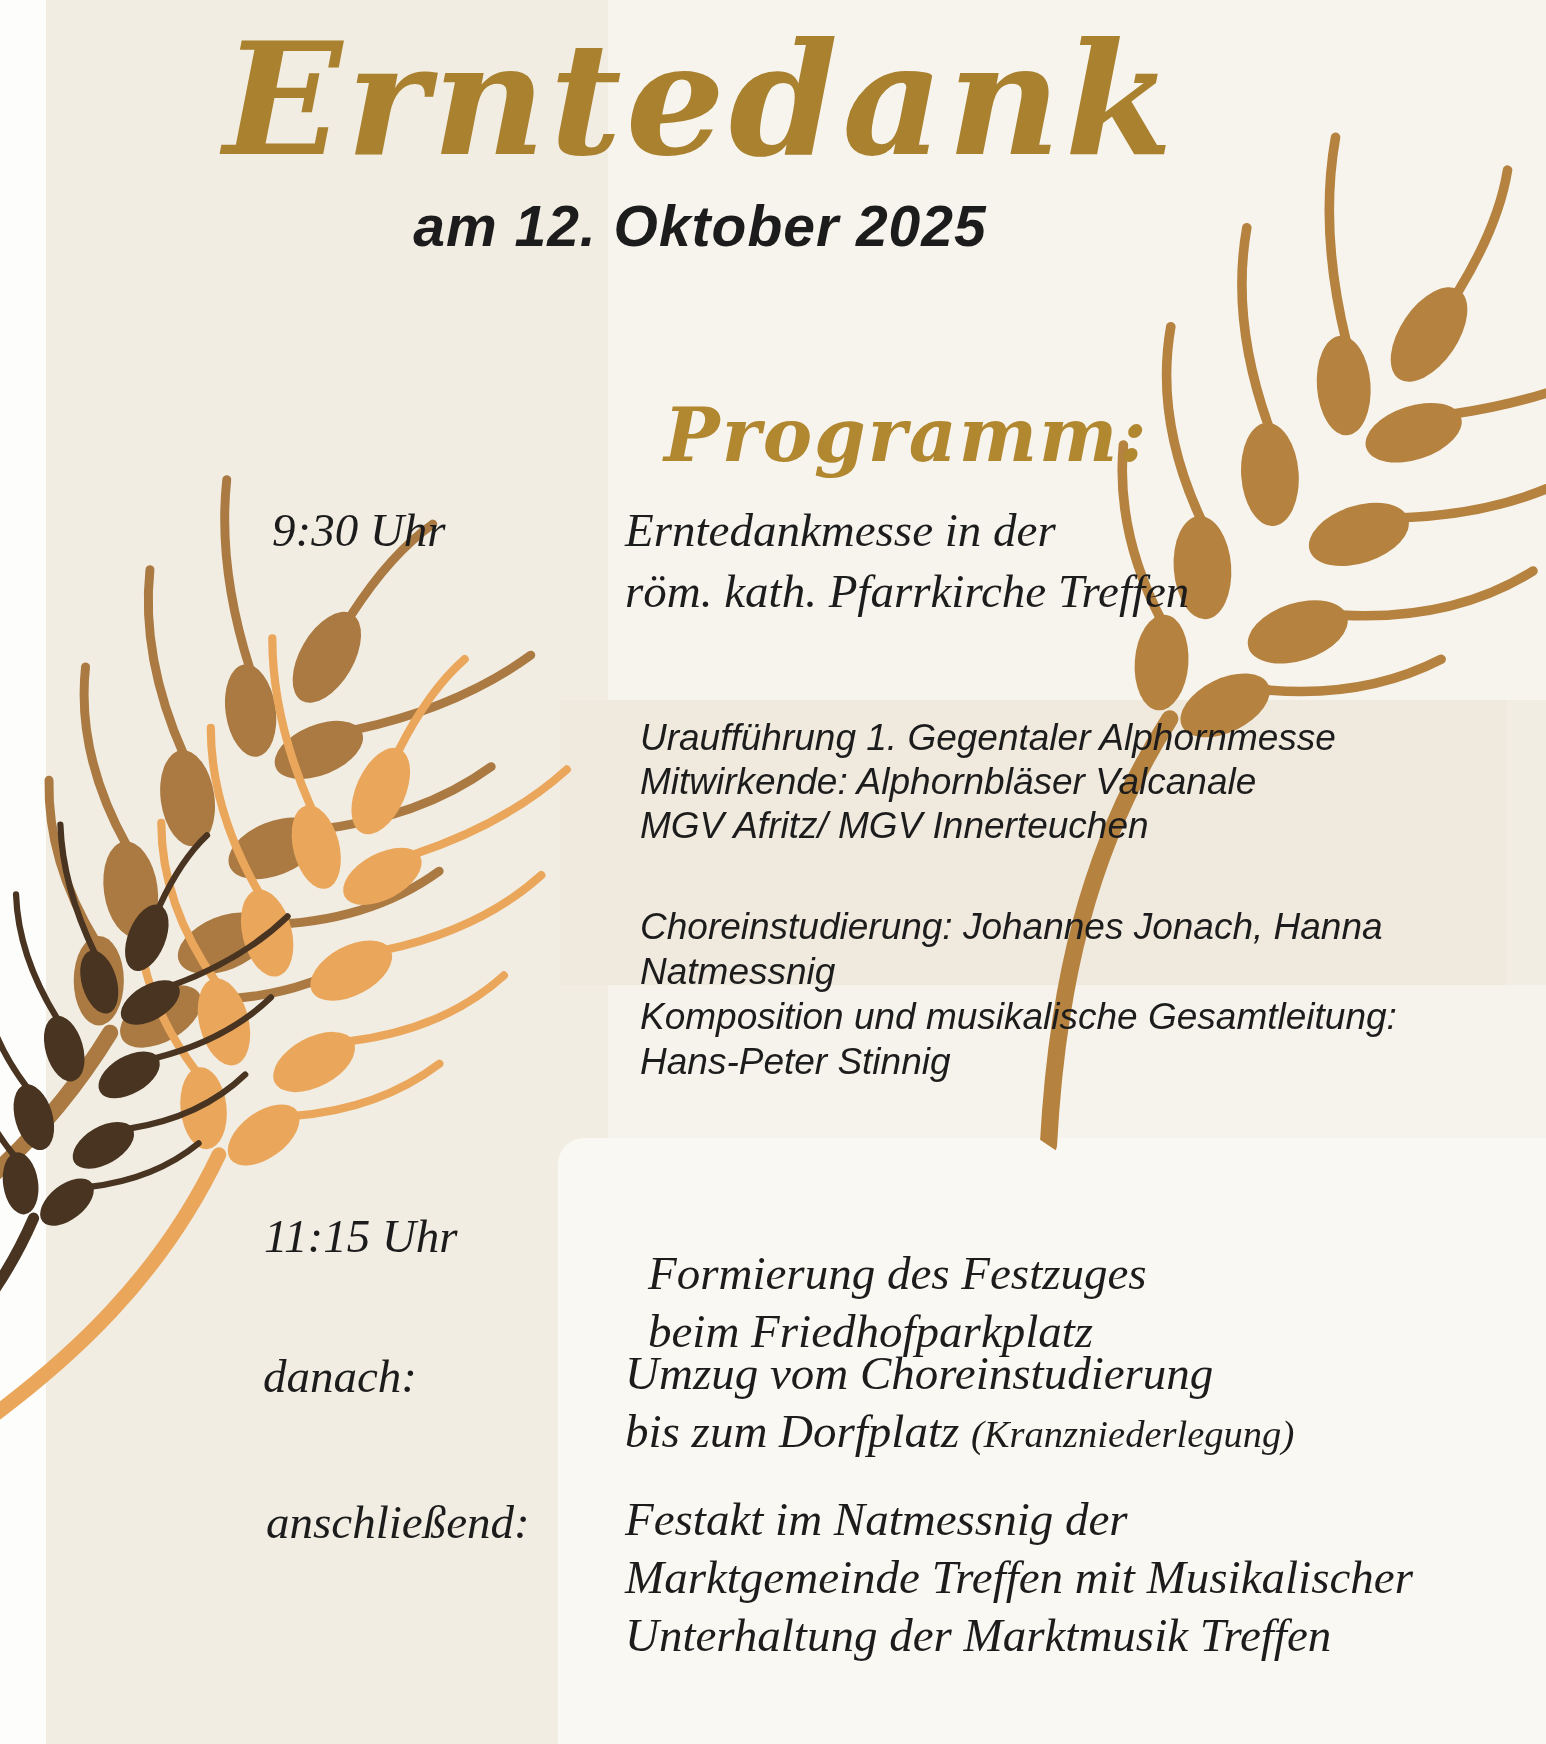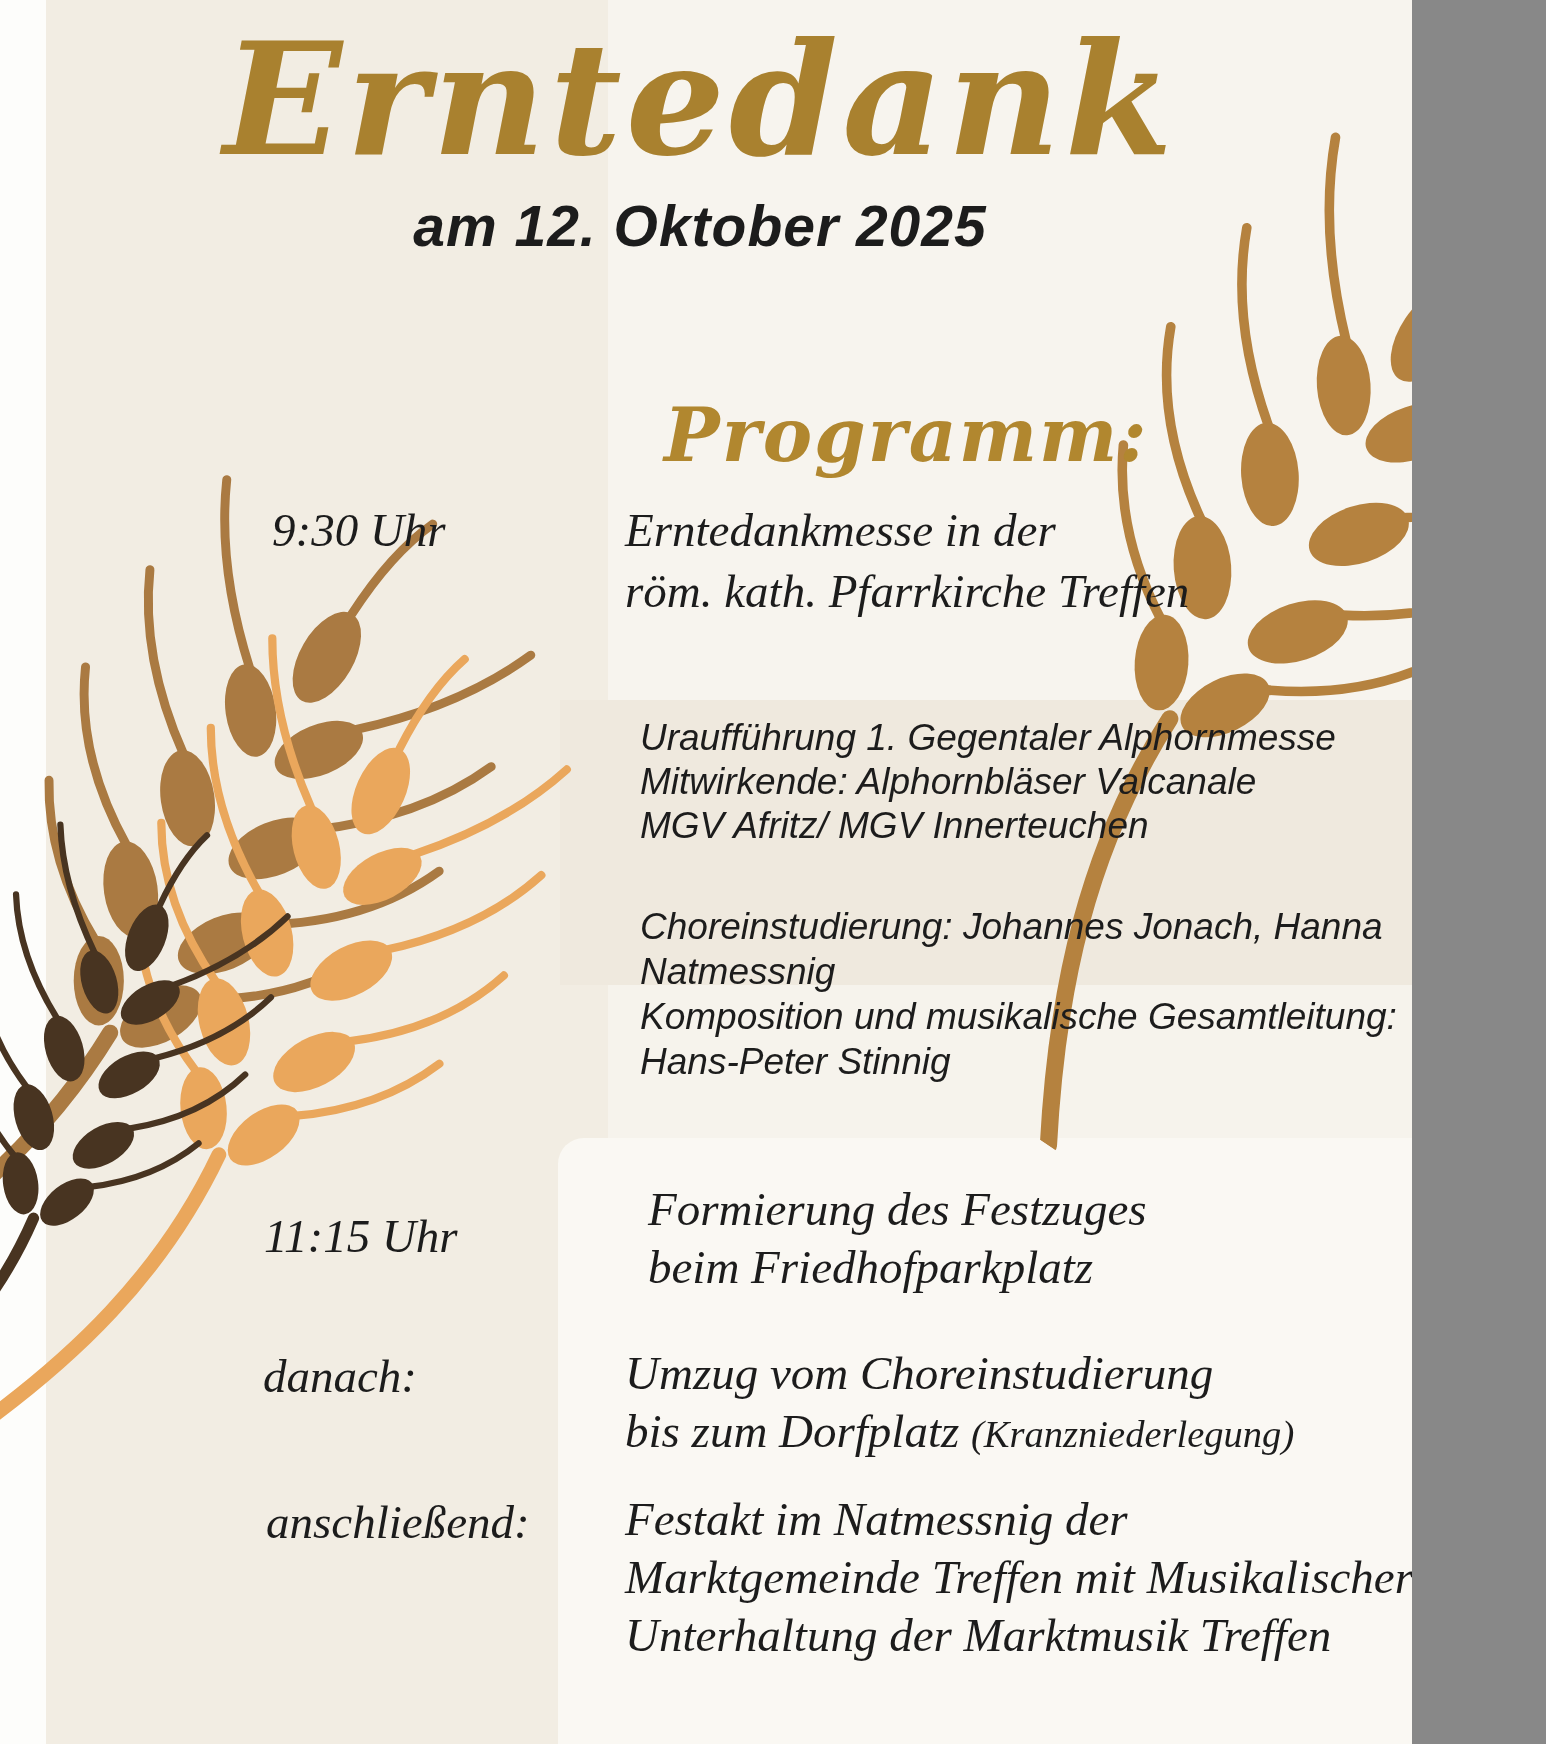--- a/index.html
+++ b/index.html
@@ -1,18 +1,18 @@
 <!DOCTYPE html>
 <html style="--background: #f2ede3; --panel: #faf8f3; --title-gold: #a9812f; --heading-gold: #b1872f; --text: #1c1c1c; --wheat-gold: #b5823f; --wheat-brown: #aa7a42; --wheat-light: #eaa75c; --wheat-dark: #483421;"><head>
 <meta charset="utf-8">
 <style>
   html,body{margin:0;padding:0;background:#888;}
   .poster{
     position:relative;
-    width:1412px;height:1744px;
+    width:1546px;height:1744px;
     overflow:hidden;
     background:var(--background,#f2ede3);
     font-family:"Liberation Sans",sans-serif;
     color:var(--text,#1c1c1c);
   }
   .layer{position:absolute;}
   .strip-left{left:0;top:0;width:46px;height:1744px;background:#fdfdfb;}
   .block-top-right{left:608px;top:0;width:938px;height:700px;background:#f7f4ee;}
   .band-mid{left:560px;top:700px;width:946px;height:285px;background:#efe9de;}
   .block-mid-right{left:608px;top:985px;width:938px;height:153px;background:#f6f3ec;}
@@ -40,21 +40,21 @@
   .txt{font-style:italic;position:absolute;white-space:nowrap;}
   .main-size{font-size:47px;line-height:61px;font-family:Liberation Serif, serif;}
   .detail-size{font-size:37px;line-height:44px;}
   .note{font-size:0.82em;margin-top:21px;}
 
   .t1{left:272px;top:500px;}
   .i1{left:625px;top:500px;}
   .d1{left:640px;top:716px;}
   .d2{left:640px;top:904px;line-height:45px;}
   .t2{left:264px;top:1206px;}
-  .i2{left:648px;top:1180px;line-height:58px;}
+  .i2{left:648px;top:1244px;line-height:58px;}
   .t3{left:263px;top:1346px;}
   .i3{left:625px;top:1344px;line-height:58px;}
   .t4{left:266px;top:1492px;}
   .i4{left:625px;top:1490px;line-height:58px;}
 
   .wheat{position:absolute;pointer-events:none;}
   .wheat-top-right{
     left:1104px;top:116px;width:460px;height:1073px;
     color:var(--wheat-gold,#b5823f);
     transform:rotate(34deg);transform-origin:49% 34%;

